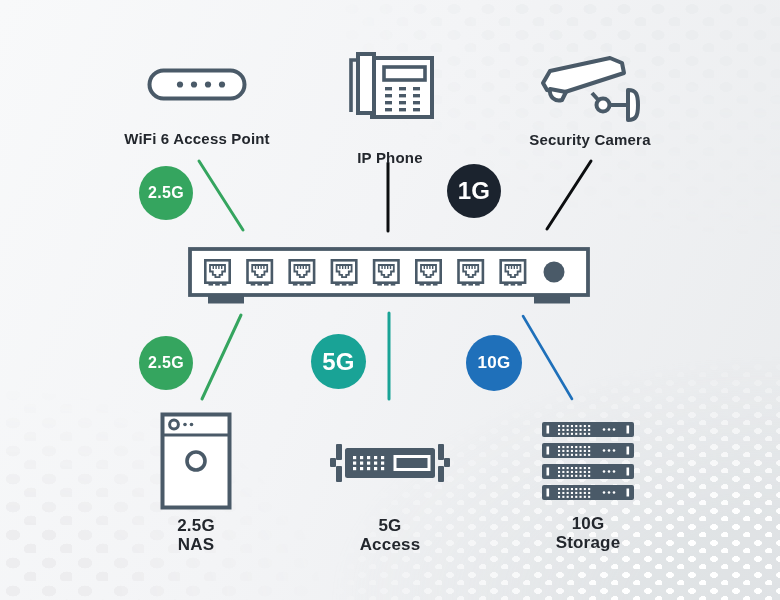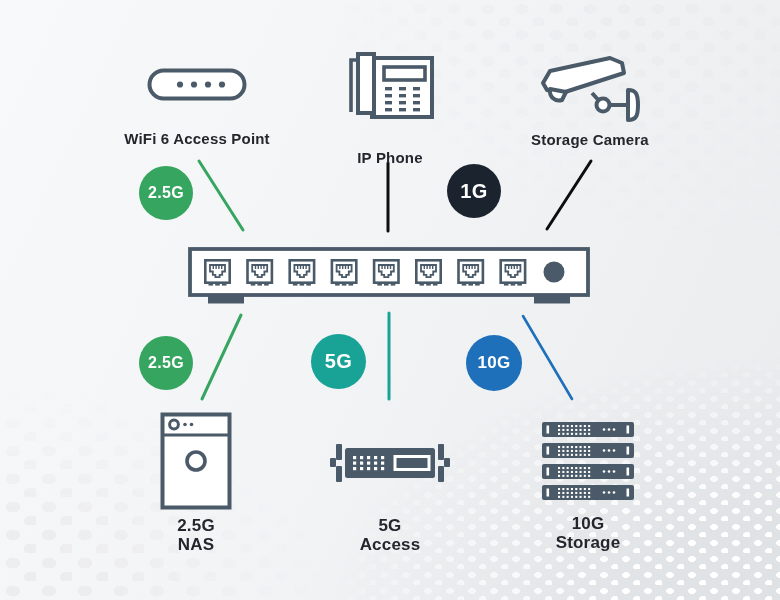--- a/index.html
+++ b/index.html
@@ -44,21 +44,21 @@
     font-weight:700;color:#23272d;text-align:center;letter-spacing:.2px;
   }
   .label-top{font-size:15px;}
   .label-bottom{font-size:17px;line-height:19px;}
   .abs{position:absolute;}
   .badge{
     position:absolute;border-radius:50%;display:flex;align-items:center;justify-content:center;
     color:#fff;font-weight:700;letter-spacing:.3px;
   }
   .badge-sm{font-size:16px;}
-  .badge-md{font-size:20px;}
+  .badge-md{font-size:24px;}
 </style>
 </head>
 <body>
 
 <div class="canvas">
 
   <div class="dots dots-tr"></div>
   <div class="dots dots-bl"></div>
   <div class="dots dots-br"></div>
 
@@ -110,21 +110,21 @@
     <svg width="108" height="70" viewBox="0 0 108 70">
       <g fill="#ffffff" stroke="#4a5a68" stroke-width="4" stroke-linejoin="round">
         <path d="M7,31 L14,19 L74,6 L86,11 L88,21 L26,41 L11,38 Z"></path>
         <path d="M14,37 C13,45 19,50 26,48 L30,40 Z"></path>
         <path d="M56,41 L66,52"></path>
         <circle cx="67" cy="53" r="6.5"></circle>
         <path d="M74,53 H90"></path>
         <path d="M92,38 C100,38 102,42 102,53 C102,64 100,68 92,68 Z"></path>
       </g>
     </svg>
-    <div class="node-label label-top" style="margin-top:9px;">Storage Camera</div>
+    <div class="node-label label-top" style="margin-top:9px;">Security Camera</div>
   </div>
 
   <svg class="abs" style="left:188px;top:247px;" width="404" height="60" viewBox="0 0 404 60">
     <defs>
       <g id="port">
         <rect x="1.3" y="1.3" width="24.4" height="22.4" fill="#ffffff" stroke="#4a5a68" stroke-width="2.6"></rect>
         <path d="M6,6 H21 V12.5 H18.2 V15.8 H15.6 V18.2 H11.4 V15.8 H8.8 V12.5 H6 Z" fill="none" stroke="#4a5a68" stroke-width="1.8" stroke-linejoin="miter"></path>
         <g stroke="#4a5a68" stroke-width="1.4">
           <line x1="9.3" y1="6.5" x2="9.3" y2="10"></line>
           <line x1="12.1" y1="6.5" x2="12.1" y2="10"></line>

